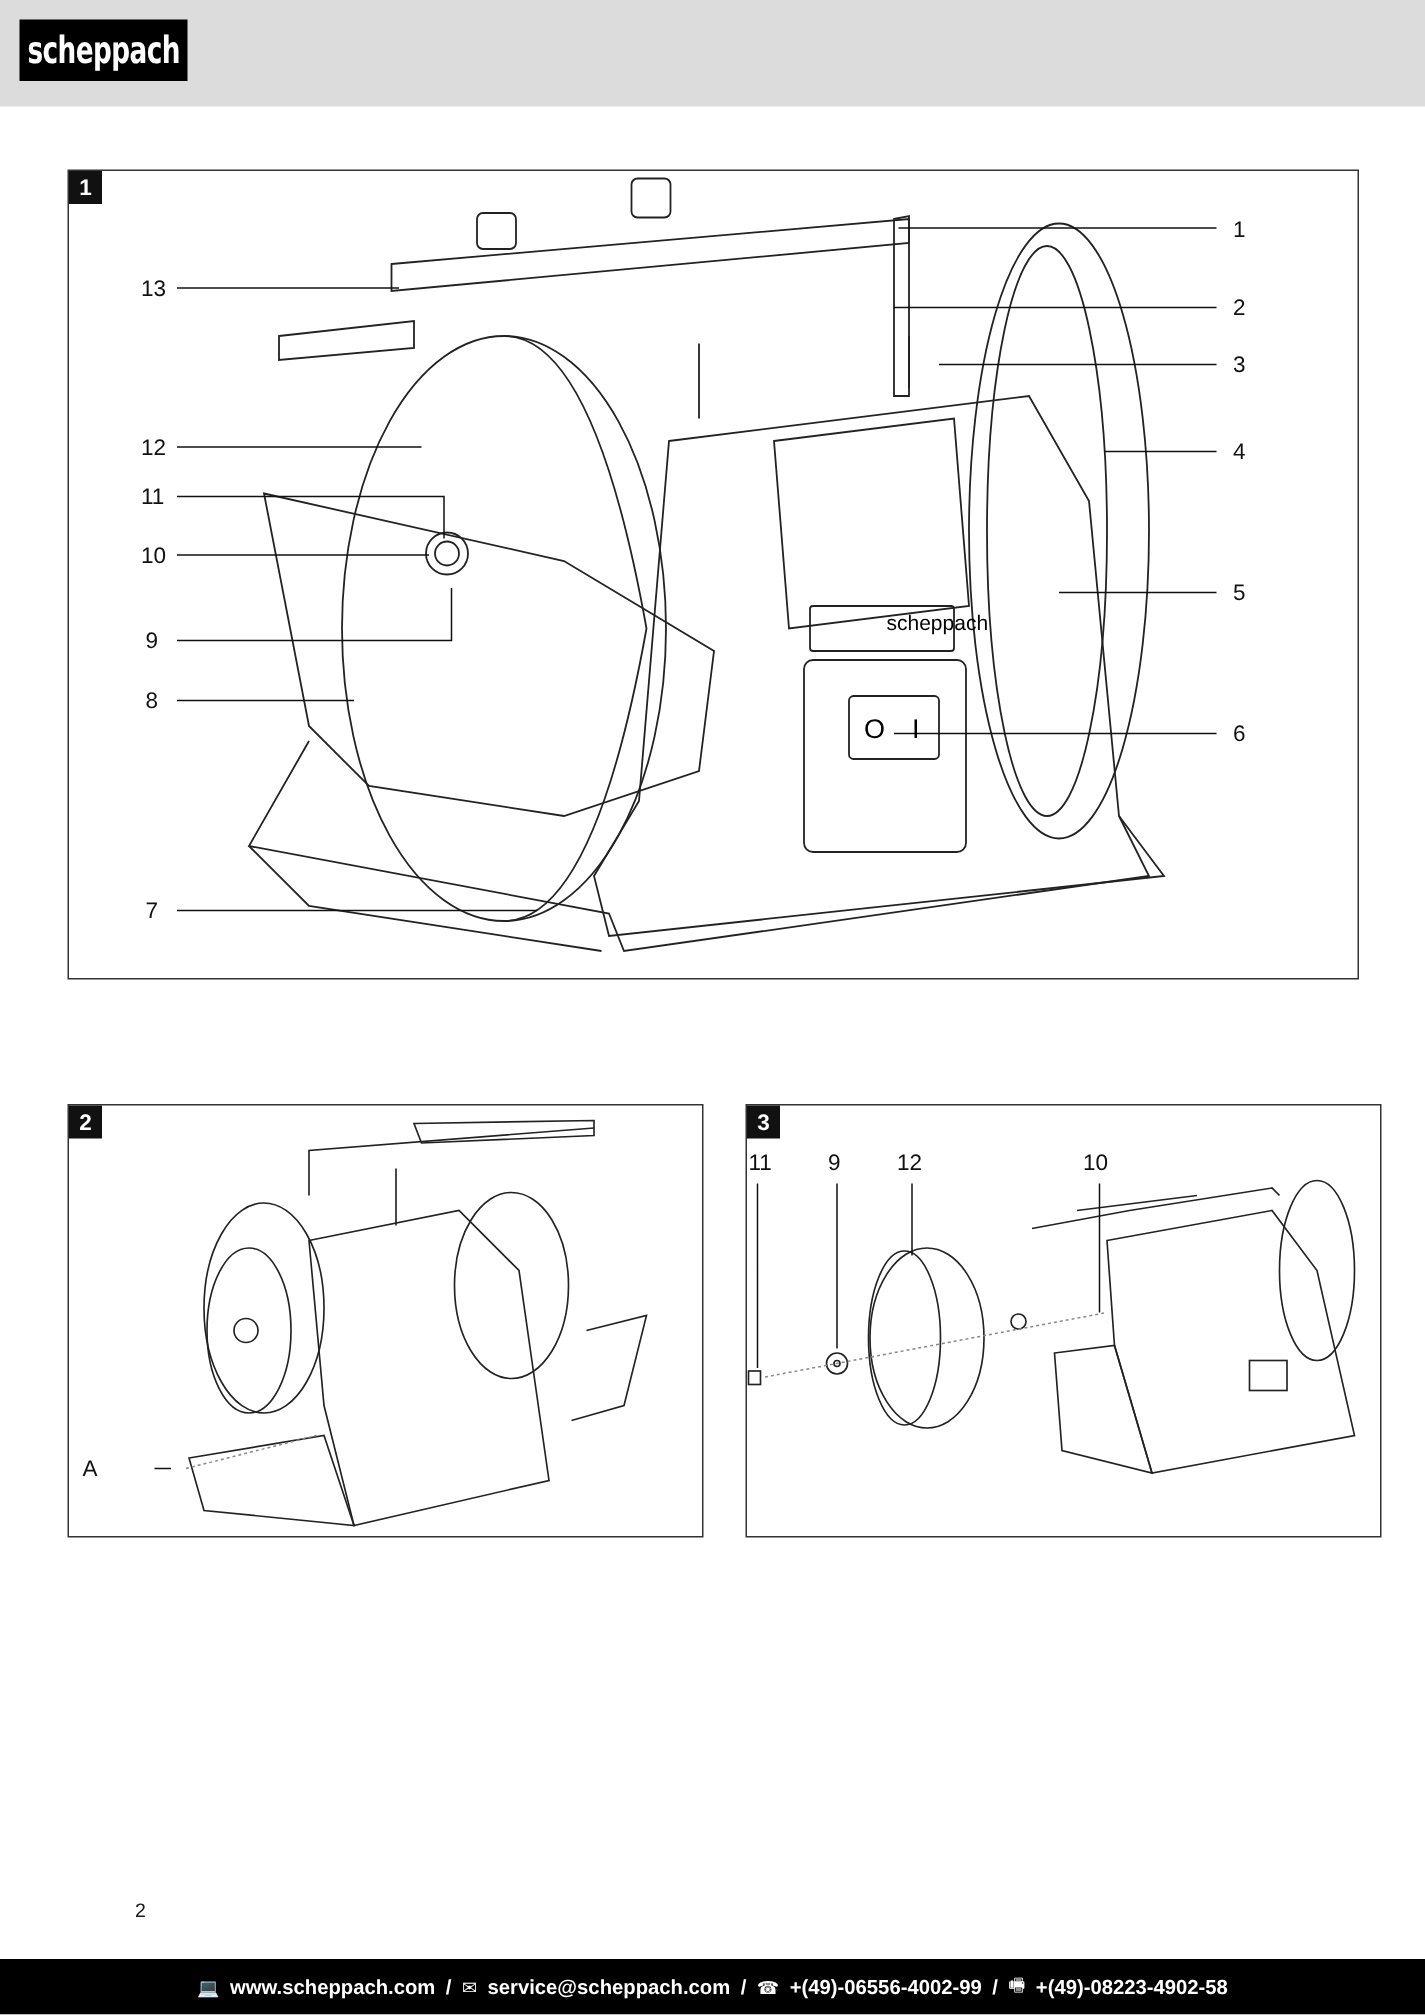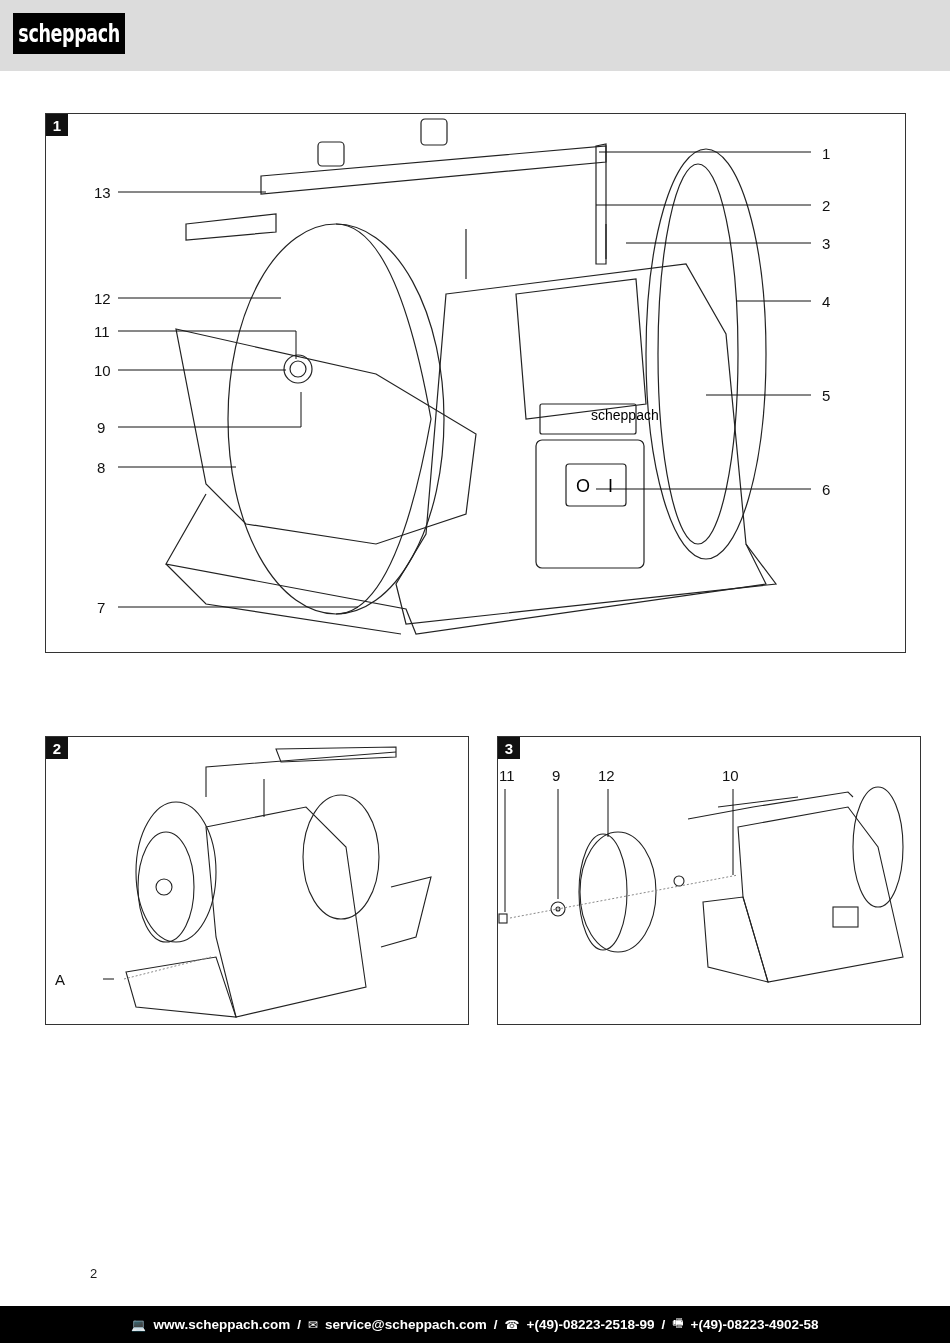--- a/index.html
+++ b/index.html
@@ -168,17 +168,17 @@
 <div class="page-number">2</div>
 
 <div class="footer-bar">
   <span class="ico">💻</span>
   <span>www.scheppach.com</span>
   <span class="sep">/</span>
   <span class="ico">✉</span>
   <span>service@scheppach.com</span>
   <span class="sep">/</span>
   <span class="ico">☎</span>
-  <span>+(49)-08223-2518-99</span>
+  <span>+(49)-06556-4002-99</span>
   <span class="sep">/</span>
   <span class="ico">🖷</span>
   <span>+(49)-08223-4902-58</span>
 </div>
 
 </body></html>

